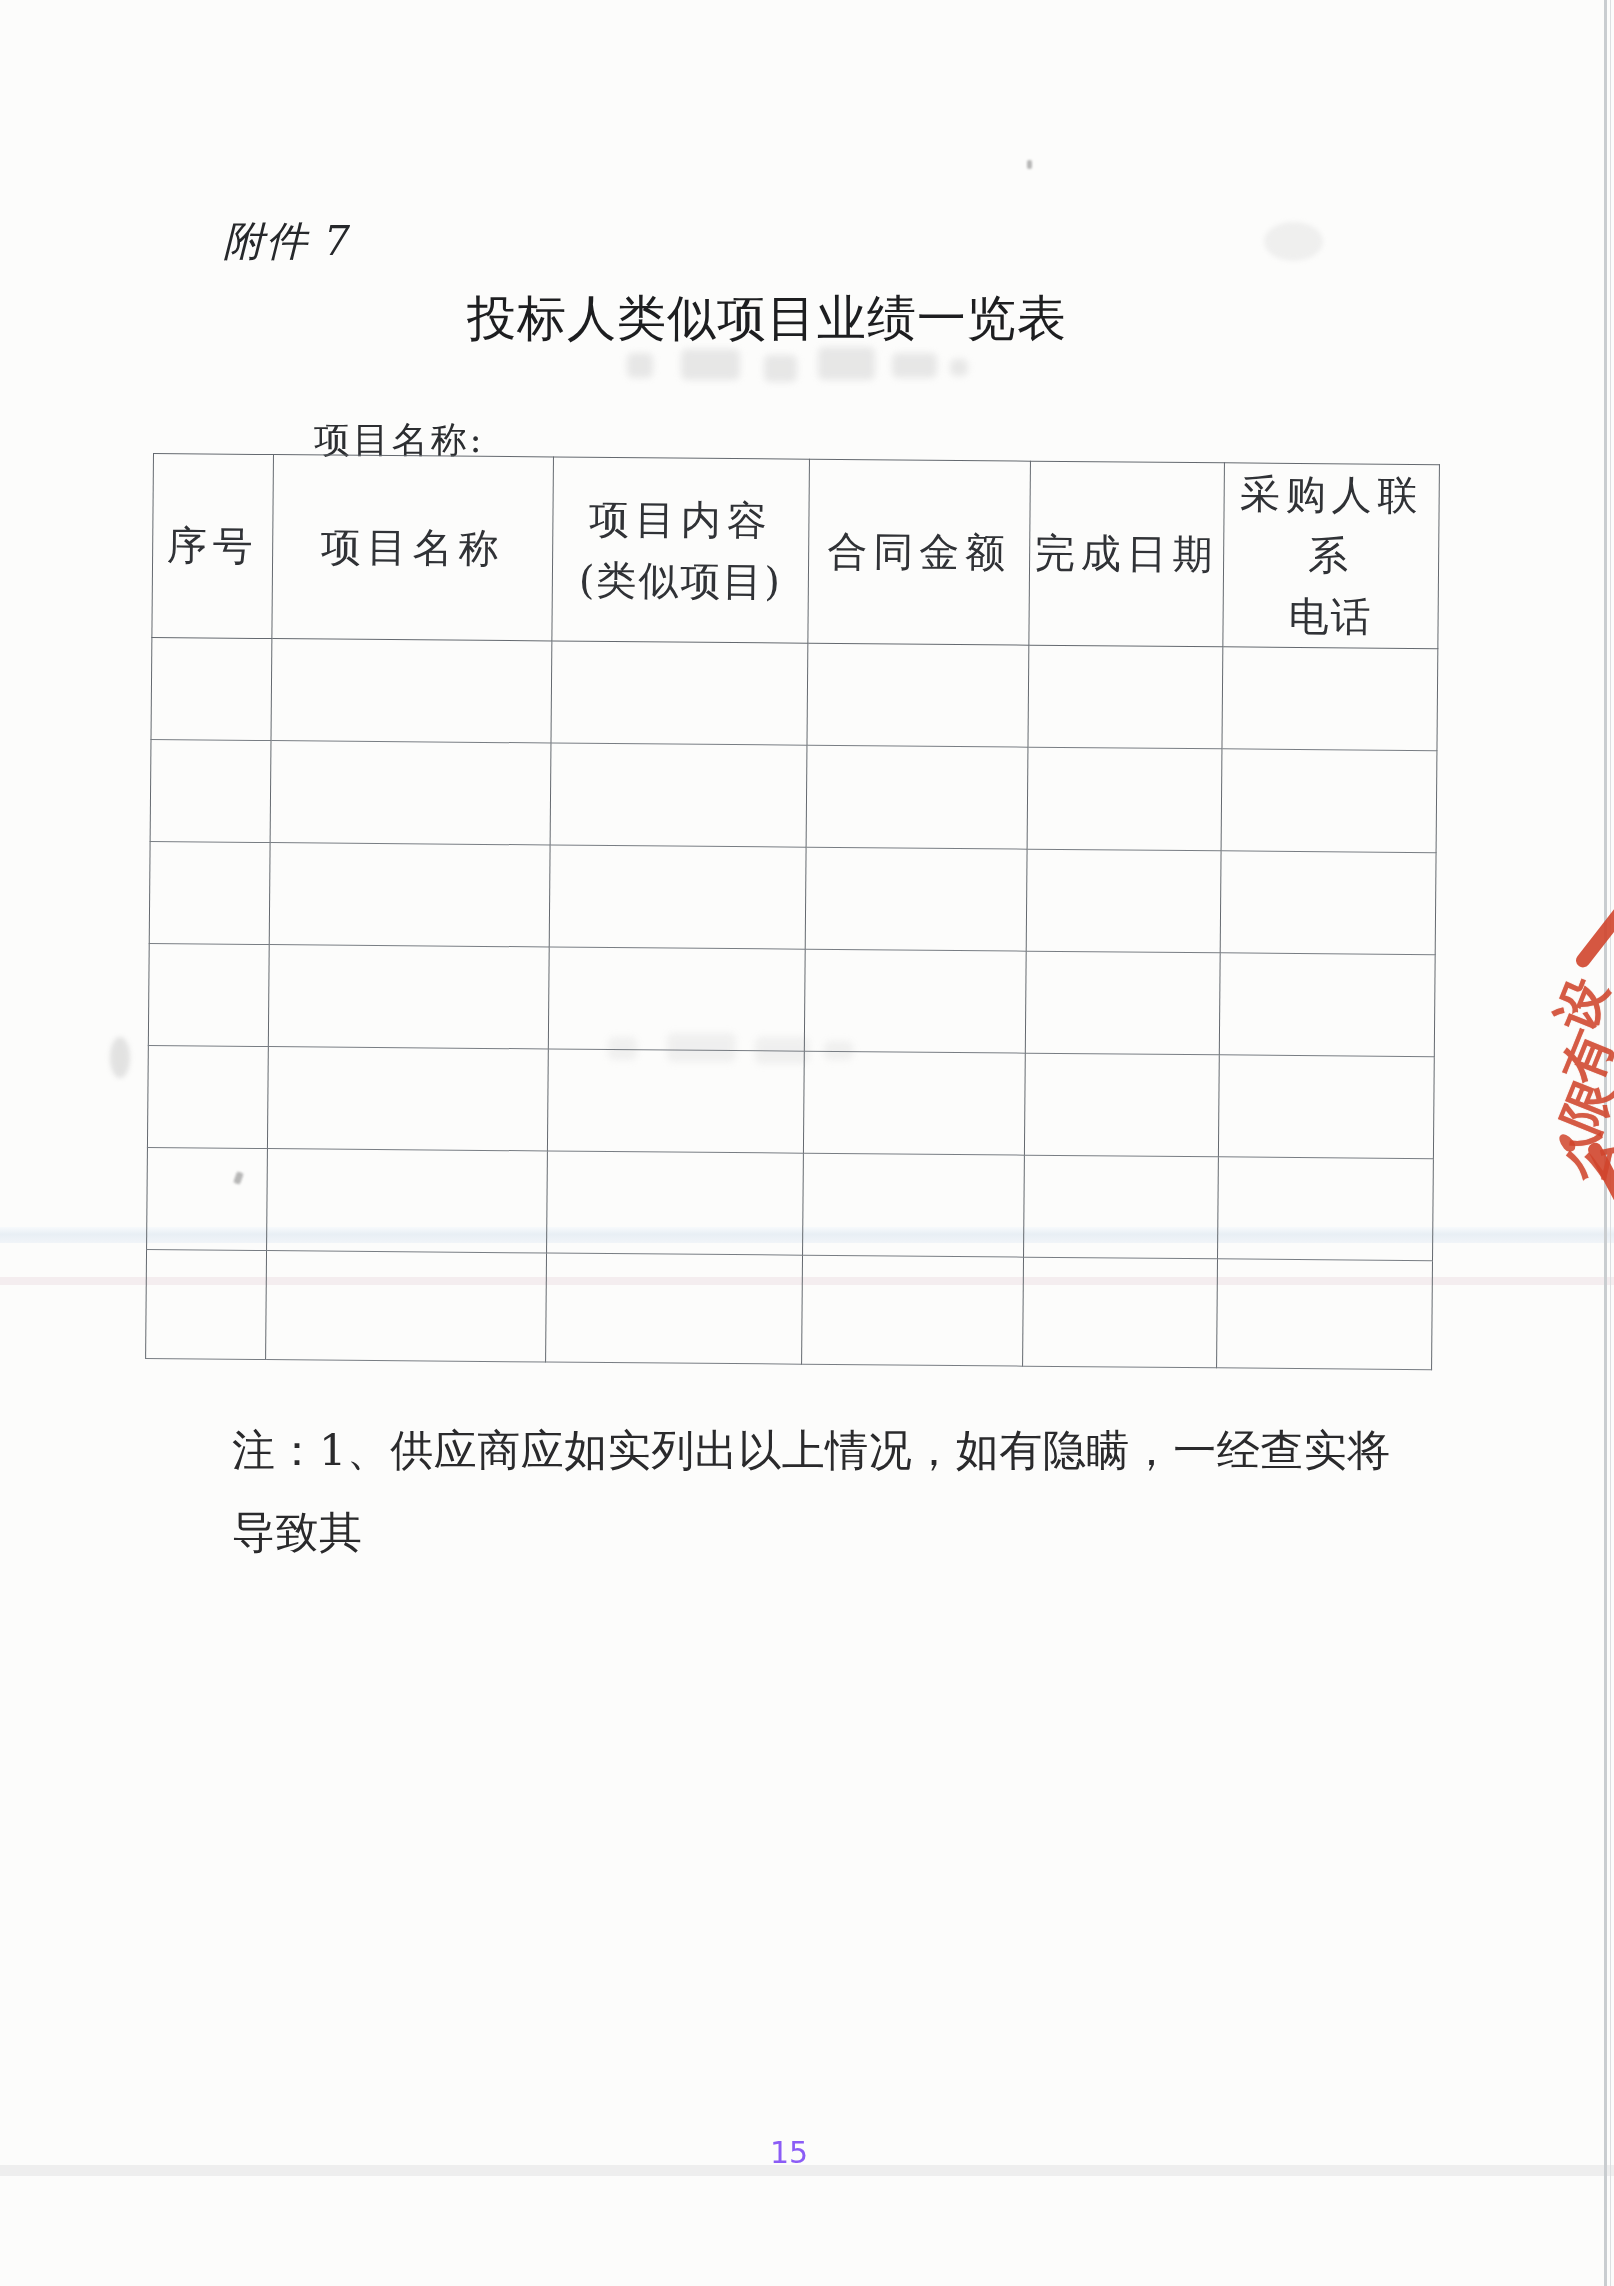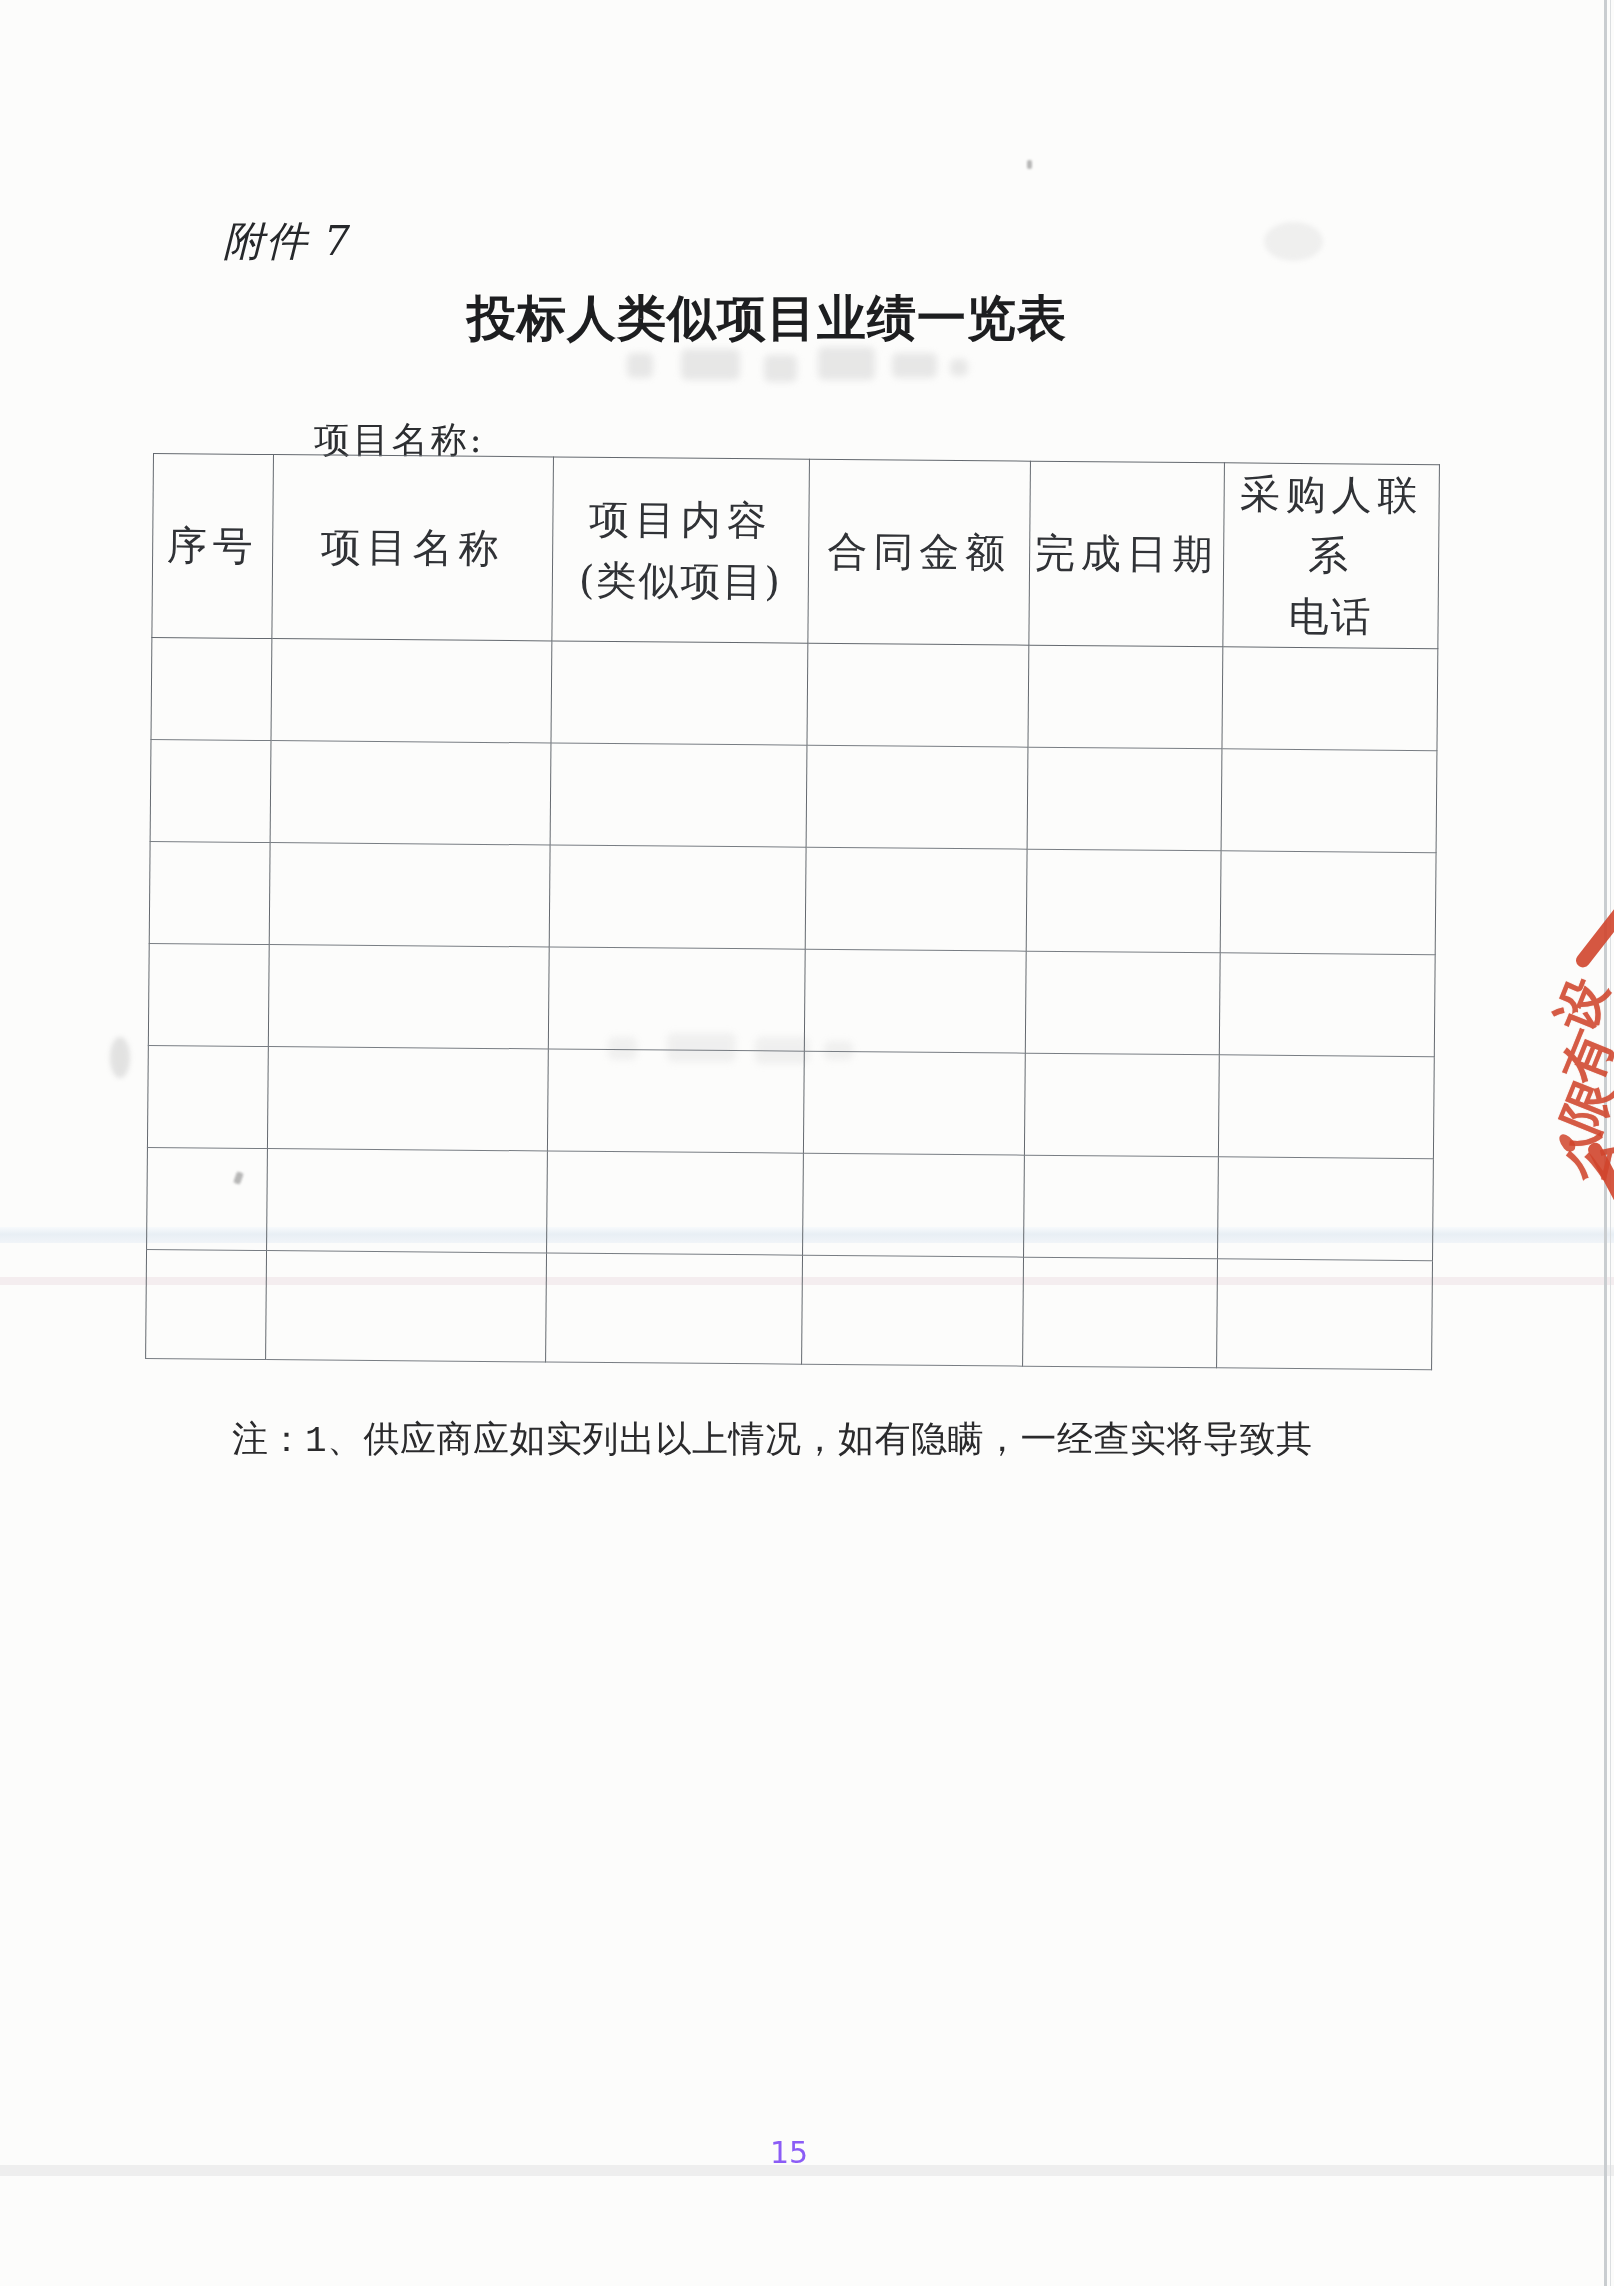--- a/index.html
+++ b/index.html
@@ -13,21 +13,21 @@
   }
   .abs{position:absolute;}
 
   
   .attachment-label{
     left:223px;top:214px;
     font-size:41px;letter-spacing:2px;color:#26282b;font-style:italic;
   }
   .doc-title{
     left:467px;top:286px;
-    font-size:49px;font-weight:700;letter-spacing:1px;color:#1d1e20;
+    font-size:49px;font-weight:400;letter-spacing:1px;color:#1d1e20;
   }
   .project-name-label{
     left:314px;top:416px;
     font-size:36px;letter-spacing:2.9px;color:#2c2e31;
   }
 
   
   .table-wrap{
     left:153px;top:453px;
     transform:rotate(0.5deg);
@@ -53,23 +53,22 @@
   }
   table.perf th .hline{display:block;}
   table.perf th .hline.sub{letter-spacing:2px;}
   table.perf th .hline:empty{display:none;}
   table.perf td{height:101px;padding:0;}
   table.perf tr.last td{height:108px;}
 
   
   .notes{
     left:232px;top:1409px;width:1186px;
-    font-size:36px;line-height:66px;color:#2a2a2c;
+    font-size:43px;line-height:82px;color:#2a2a2c;
     letter-spacing:0.5px;
-    font-family:Liberation Mono, monospace;
   }
   .note-indent{text-indent:53px;}
 
   
   .page-number{
     left:745px;top:2135px;width:88px;
     text-align:center;
     font-size:30px;color:#8b5cf6;
     font-family:"DejaVu Sans","Liberation Sans",sans-serif;
   }

